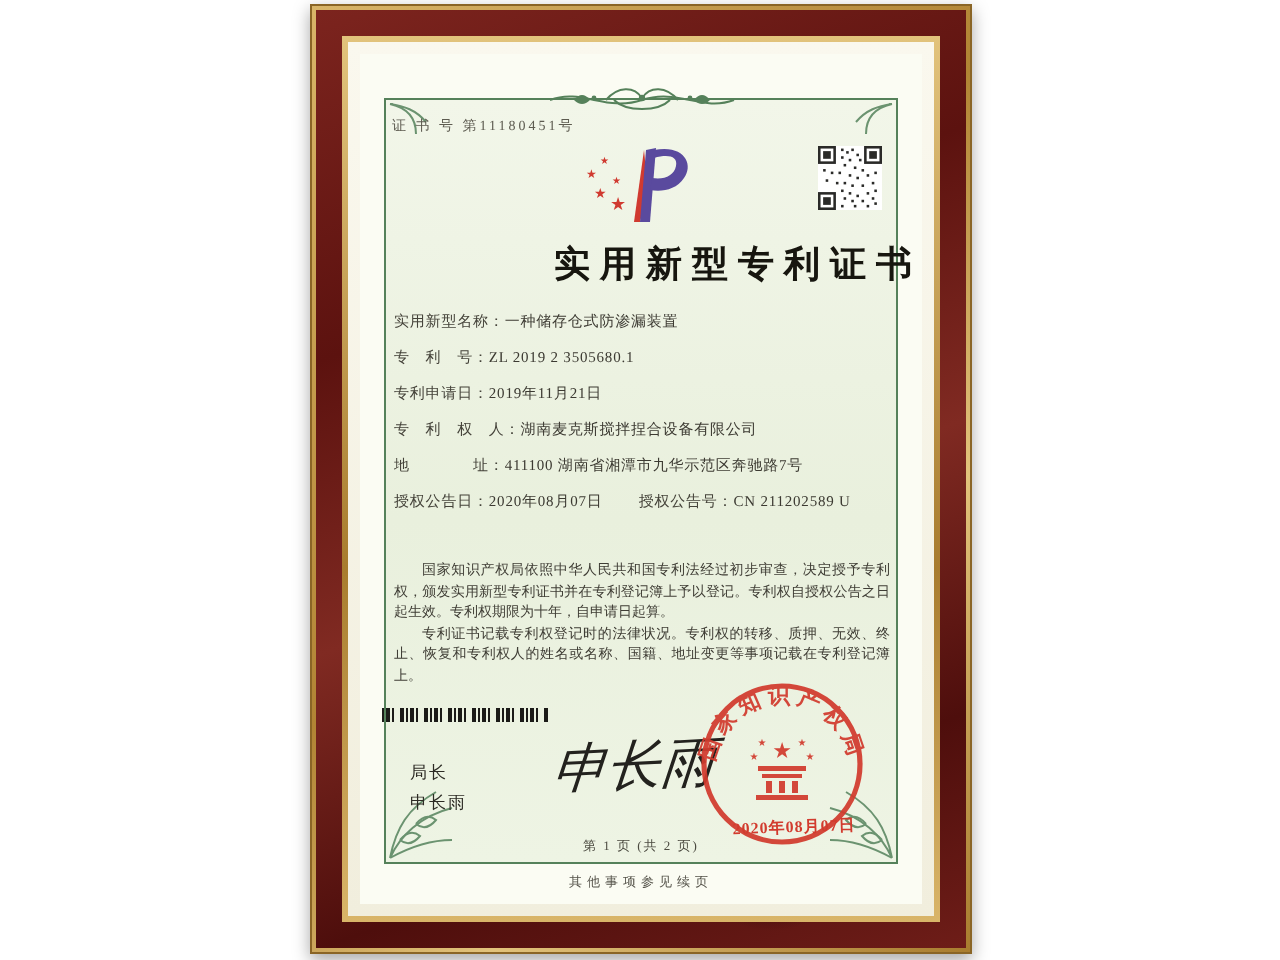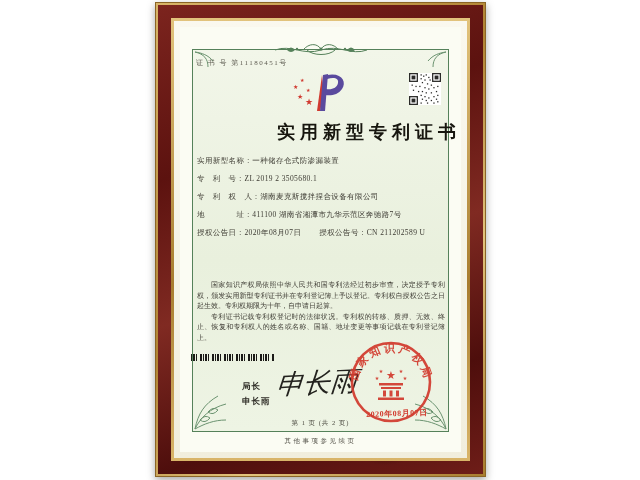--- a/index.html
+++ b/index.html
@@ -67,23 +67,22 @@
   .barcode{
     position:absolute;left:11px;top:327px;width:84px;height:7px;
     background:repeating-linear-gradient(90deg,
       #1c1b18 0 1px, transparent 1px 2px,
       #1c1b18 2px 4px, transparent 4px 5px,
       #1c1b18 5px 6px, transparent 6px 9px,
       #1c1b18 9px 11px, transparent 11px 12px);
   }
   .signer{
     position:absolute;left:25px;top:352px;
-    font-size:8.5px;font-weight:bold;color:#2c2a24;line-height:15px;
+    font-size:8.5px;font-weight:normal;color:#2c2a24;line-height:15px;
     letter-spacing:1px;
-    margin-left:37px;
   }
   .signature{
     position:absolute;left:72px;top:338px;width:130px;text-align:center;
     font-size:27px;color:#23221e;font-style:italic;
     transform:rotate(-3deg) skewX(-8deg);
     font-family:"DejaVu Serif","Liberation Serif",serif;
   }
   .seal{position:absolute;left:168px;top:312px;opacity:.93;}
   .seal-date{
     position:absolute;left:164px;top:381px;width:106px;text-align:center;
@@ -219,20 +218,23 @@
             <div class="title">实用新型专利证书</div>
 
             <div class="fields">
               <div class="frow">
                 <span class="lab">实用新型名称：</span><span>一种储存仓式防渗漏装置</span>
               </div>
               <div class="frow">
                 <span class="lab">专　利　号：</span><span>ZL 2019 2 3505680.1</span>
               </div>
               <div class="frow">
+                <span class="lab">专利申请日：</span><span>2019年11月21日</span>
+              </div>
+              <div class="frow">
                 <span class="lab">专　利　权　人：</span><span>湖南麦克斯搅拌捏合设备有限公司</span>
               </div>
               <div class="frow">
                 <span class="lab">地　　　　址：</span><span>411100 湖南省湘潭市九华示范区奔驰路7号</span>
               </div>
               <div class="frow">
                 <span class="lab">授权公告日：</span><span>2020年08月07日</span><span class="gap"></span><span class="lab">授权公告号：</span><span>CN 211202589 U</span>
               </div>
             </div>
 

